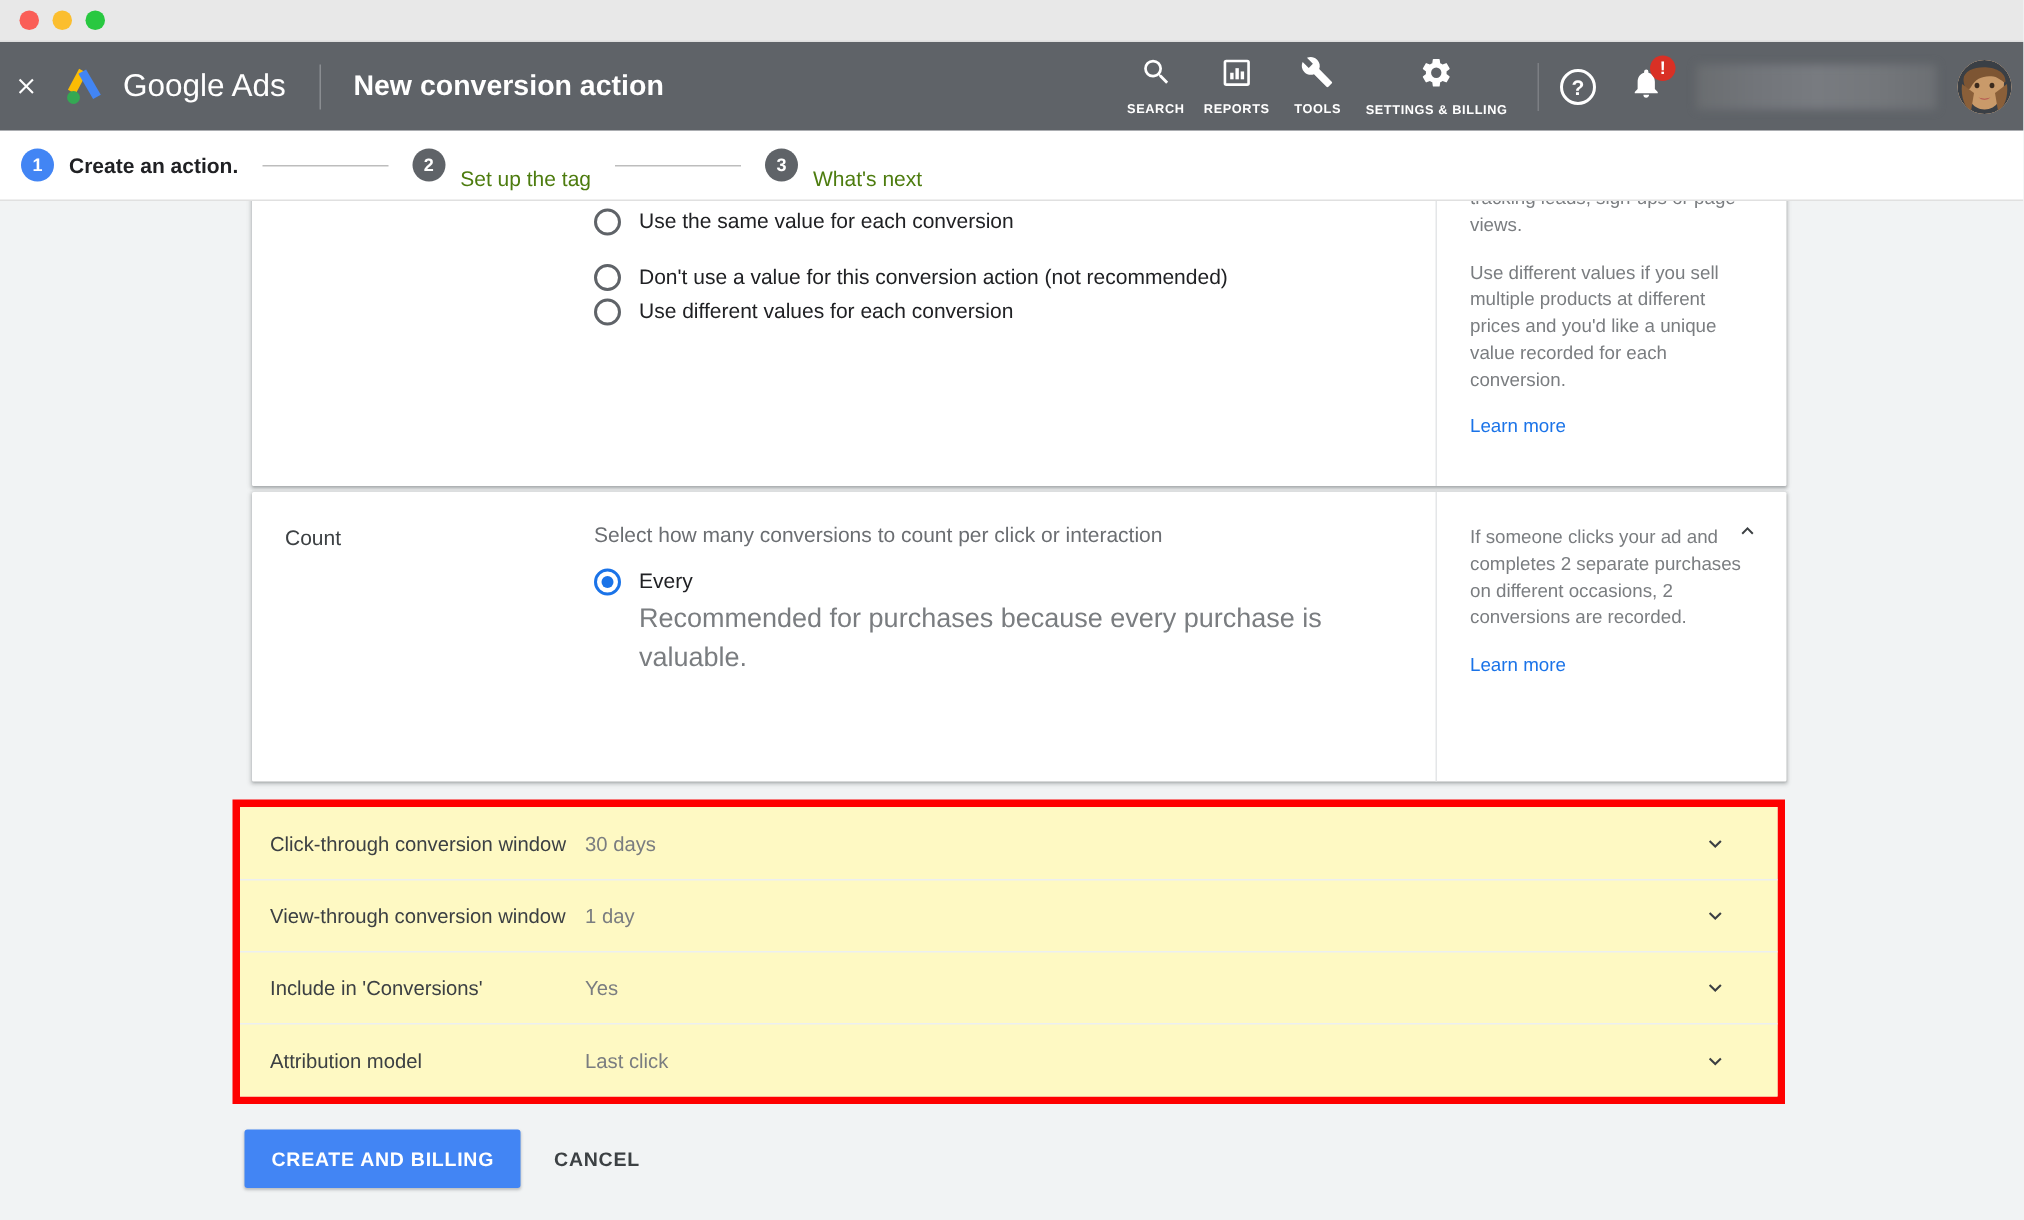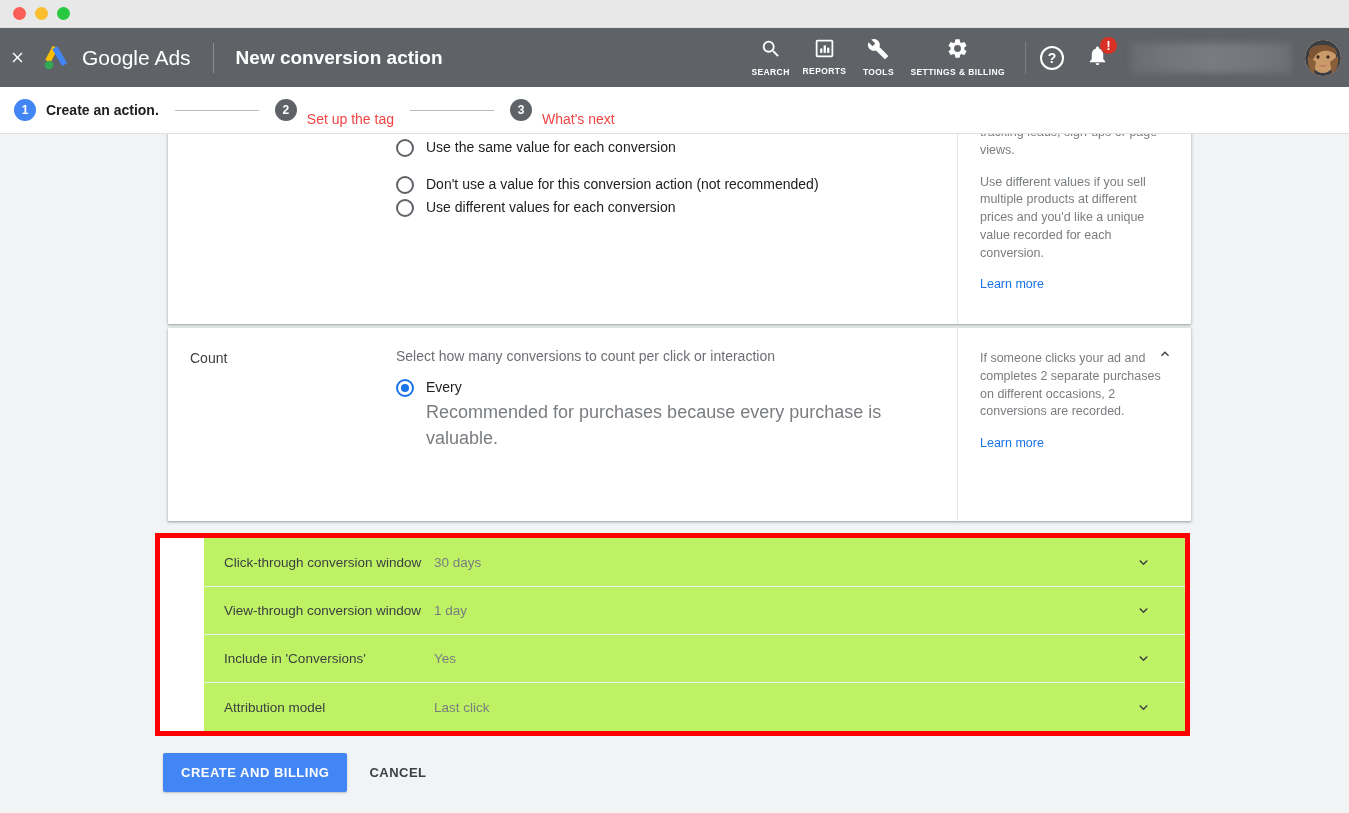--- a/index.html
+++ b/index.html
@@ -94,21 +94,21 @@
   .step-num {
     width: 22px; height: 22px; border-radius: 50%;
     color: #fff; font-size: 12px; font-weight: 700;
     display: flex; align-items: center; justify-content: center;
     flex: none;
   }
   .step-num.active { background: #4285f4; }
   .step-num.inactive { background: #5f6368; }
   .step-label { font-size: 14px; margin-left: 10px; white-space: nowrap; }
   .step-label.active { color: #202124; font-weight: 700; }
-  .step-label.inactive { color: #ef4444; font-weight: 400; margin-top: 18px; }
+  .step-label.inactive { color: #4d7c0f; font-weight: 400; margin-top: 18px; }
   .step-conn { width: 84px; height: 1px; background: #bdbdbd; margin: 0 16px; }
 
   
   .content {
     position: relative; width: 100%; height: 666px;
     background: #f1f3f4; overflow: hidden;
   }
   .card {
     position: absolute; left: 168px; width: 1023px;
     background: #fff;
@@ -156,21 +156,21 @@
   .radio-main { font-size: 14px; color: #202124; line-height: 19px; }
   .radio-sub { font-size: 18px; color: #7a7d80; line-height: 1.45; margin-top: 2px; max-width: 470px; }
 
   
   .rows-wrap {
     position: absolute; left: 155px; top: 545px;
     width: 1035px;
     border: 5px solid #fe0000;
     background: #fff;
   }
-  .rows-card { background: #bef264; margin-left: 44px; }
+  .rows-card { background: #fef9c3; }
   .erow {
     display: flex; align-items: center;
     height: 48px; padding: 0 0 0 20px;
     border-bottom: 1px solid #eceff1;
     cursor: pointer;
     position: relative;
   }
   .erow:last-child { border-bottom: none; }
   .erow-label {
     width: 210px; flex: none;

